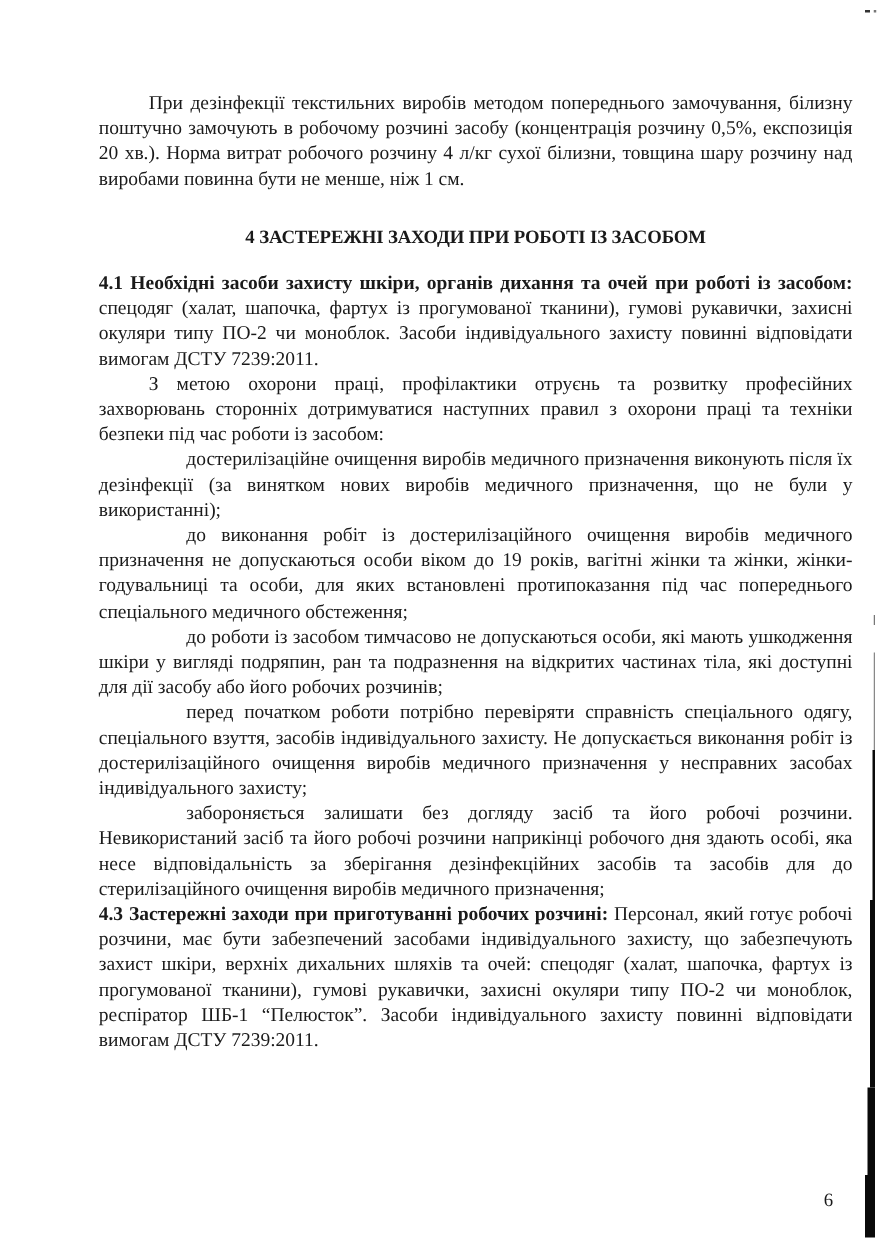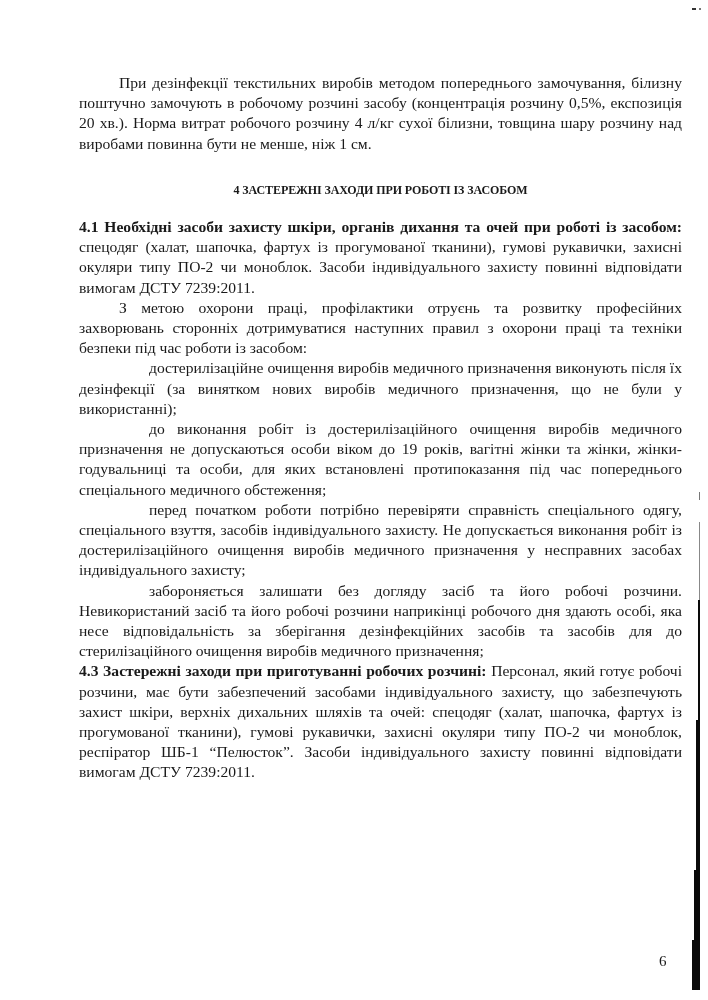--- a/index.html
+++ b/index.html
@@ -11,21 +11,21 @@
   .body-text {
     position: absolute; left: 77px; width: 603px;
     font-size: 15.6px; line-height: 20.2px; text-align: justify;
   }
   .body-text p { margin: 0; }
   .indent1 { text-indent: 40px; }
   .indent2 { text-indent: 70px; }
   .b { font-weight: bold; }
   .heading {
     position: absolute; left: 77px; width: 603px; top: 180px;
-    text-align: center; font-weight: bold; font-size: 12px; line-height: 20px; letter-spacing: -0.1px;
+    text-align: center; font-weight: bold; font-size: 15px; line-height: 20px; letter-spacing: -0.1px;
   }
   .page-number { position: absolute; left: 657px; top: 953px; font-size: 15px; }
   .scan-bar { position: absolute; background: #0a0a0a; }
   .scan-dot { position: absolute; background: #777; }
 </style>
 </head>
 <body>
 
 <div class="page">
 
@@ -34,20 +34,21 @@
   </div>
 
   <div class="heading">4 ЗАСТЕРЕЖНІ ЗАХОДИ ПРИ РОБОТІ ІЗ ЗАСОБОМ</div>
 
   <div class="body-text" style="top:217px;font-family:Liberation Serif, serif;">
     <p><span class="b">4.1 Необхідні засоби захисту шкіри, органів дихання та очей при роботі із засобом:</span><span> спецодяг (халат, шапочка, фартух із прогумованої тканини), гумові рукавички, захисні окуляри типу ПО-2 чи  моноблок. Засоби індивідуального захисту повинні відповідати вимогам ДСТУ 7239:2011.</span></p>
 
     <p class="indent1">З метою охорони праці, профілактики отруєнь та розвитку професійних захворювань сторонніх дотримуватися наступних правил з охорони праці та техніки безпеки під час роботи із  засобом:</p>
     <p class="indent2">достерилізаційне очищення виробів медичного призначення виконують після їх дезінфекції (за винятком нових виробів медичного призначення, що не були у використанні);</p>
     <p class="indent2">до виконання робіт із достерилізаційного очищення виробів медичного призначення не допускаються особи віком до 19 років, вагітні жінки та жінки, жінки-годувальниці та особи, для яких встановлені протипоказання під час попереднього спеціального медичного обстеження;</p>
+    <p class="indent2">до роботи із  засобом тимчасово не допускаються особи, які мають ушкодження шкіри у вигляді подряпин, ран та подразнення на відкритих частинах тіла, які доступні для дії  засобу або його робочих розчинів;</p>
     <p class="indent2">перед початком роботи потрібно перевіряти справність спеціального одягу, спеціального взуття, засобів індивідуального захисту. Не допускається виконання робіт із достерилізаційного очищення виробів медичного призначення у несправних засобах індивідуального захисту;</p>
     <p class="indent2">забороняється залишати без догляду засіб та його робочі розчини. Невикористаний засіб та його робочі розчини наприкінці робочого дня  здають особі, яка несе відповідальність за зберігання дезінфекційних засобів та засобів для до стерилізаційного очищення виробів медичного призначення;</p>
 
     <p><span class="b">4.3 Застережні заходи при приготуванні робочих розчині:</span><span> Персонал, який готує робочі розчини, має бути забезпечений засобами індивідуального захисту, що забезпечують захист шкіри, верхніх дихальних шляхів та очей: спецодяг (халат, шапочка, фартух із прогумованої тканини), гумові рукавички, захисні окуляри типу ПО-2 чи  моноблок,  респіратор ШБ-1 “Пелюсток”. Засоби індивідуального захисту повинні відповідати вимогам ДСТУ 7239:2011.</span></p>
   </div>
 
   <div class="page-number">6</div>
 
   <div class="scan-dot" style="left:690px;top:8px;width:4px;height:2px;background:#333;"></div>
   <div class="scan-dot" style="left:697px;top:8px;width:2px;height:2px;"></div>

